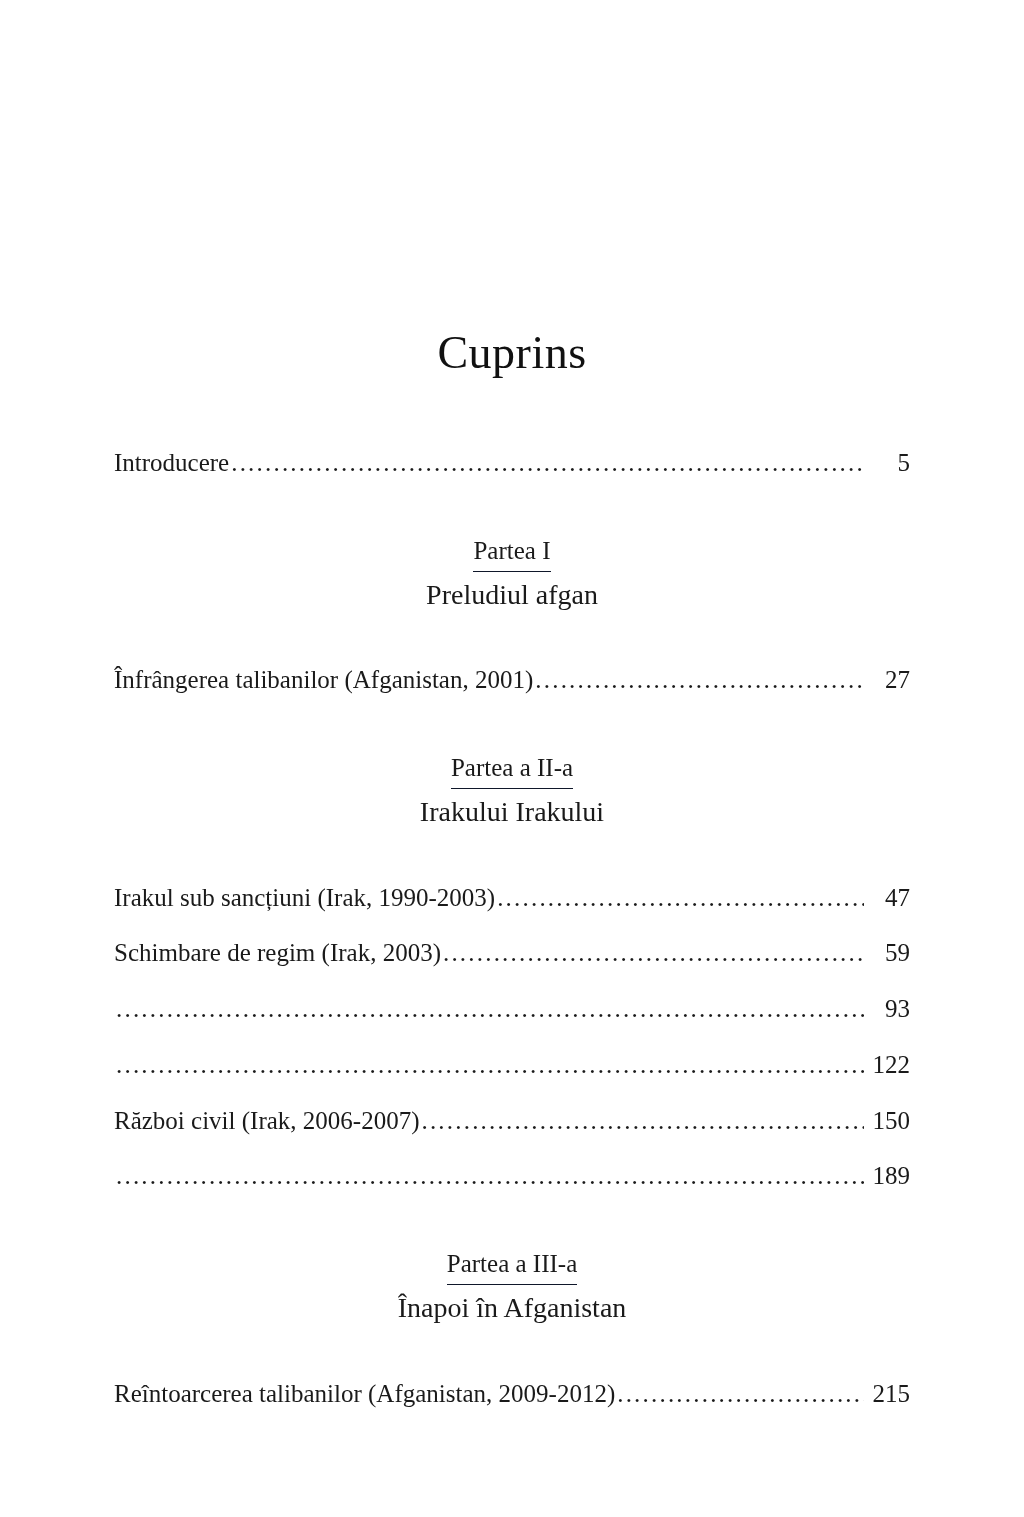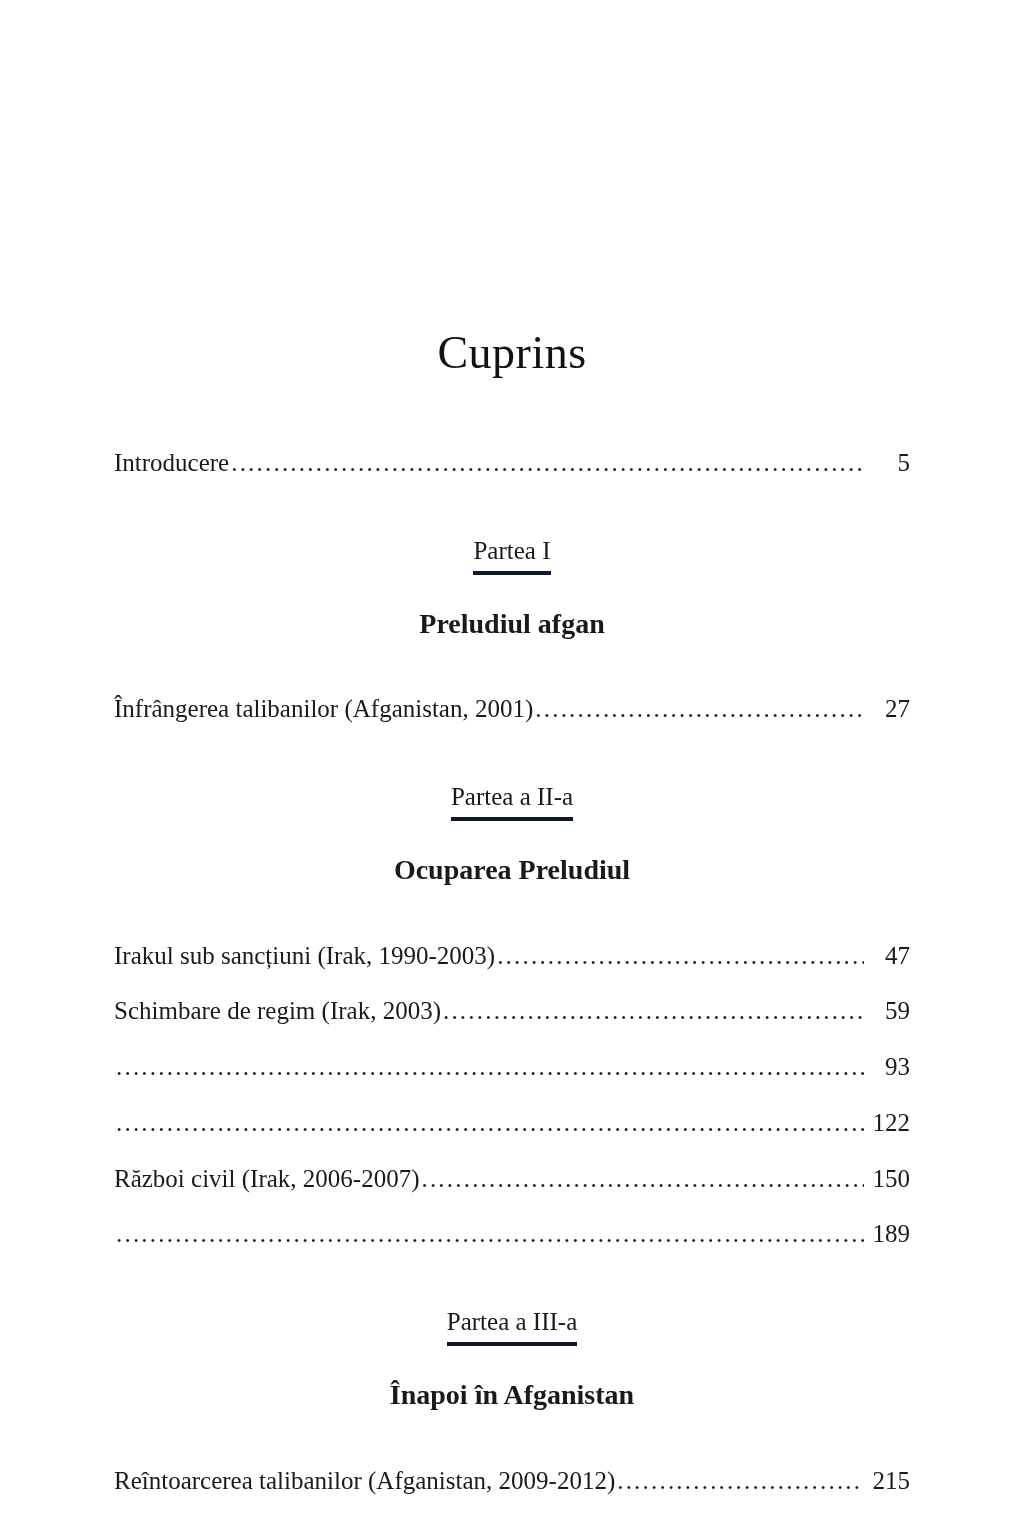--- a/index.html
+++ b/index.html
@@ -61,29 +61,28 @@
     min-width: 44px;
   }
   .part-block {
     text-align: center;
     margin-top: 56px;
     margin-bottom: 52px;
   }
   .part-label {
     font-size: 25px;
     display: inline-block;
-    border-bottom: 4px solid #0f172a;
+    border-bottom: 1px solid #0f172a;
     padding-bottom: 5px;
     line-height: 1.2;
   }
   .part-title {
     font-size: 28px;
-    margin-top: 32px;
+    margin-top: 6px;
     line-height: 1.2;
-    font-weight: bold;
   }
   .entry-group .entry {
     margin-bottom: 22px;
   }
   .entry-group.single .entry {
     margin-bottom: 0;
   }
 </style>
 </head>
 <body>
@@ -110,21 +109,21 @@
     <div class="entry-group single">
       <div class="entry">
         <span class="label">Înfrângerea talibanilor (Afganistan, 2001)</span>
         <span class="dots">..................................................................................................................</span>
         <span class="page-num">27</span>
       </div>
     </div>
 
     <div class="part-block">
       <div class="part-label">Partea a II-a</div>
-      <div class="part-title">Ocuparea Preludiul</div>
+      <div class="part-title">Irakului Irakului</div>
     </div>
 
     <div class="entry-group">
       <div class="entry">
         <span class="label">Irakul sub sancțiuni (Irak, 1990-2003)</span>
         <span class="dots">..................................................................................................................</span>
         <span class="page-num">47</span>
       </div>
       <div class="entry">
         <span class="label">Schimbare de regim (Irak, 2003)</span>

